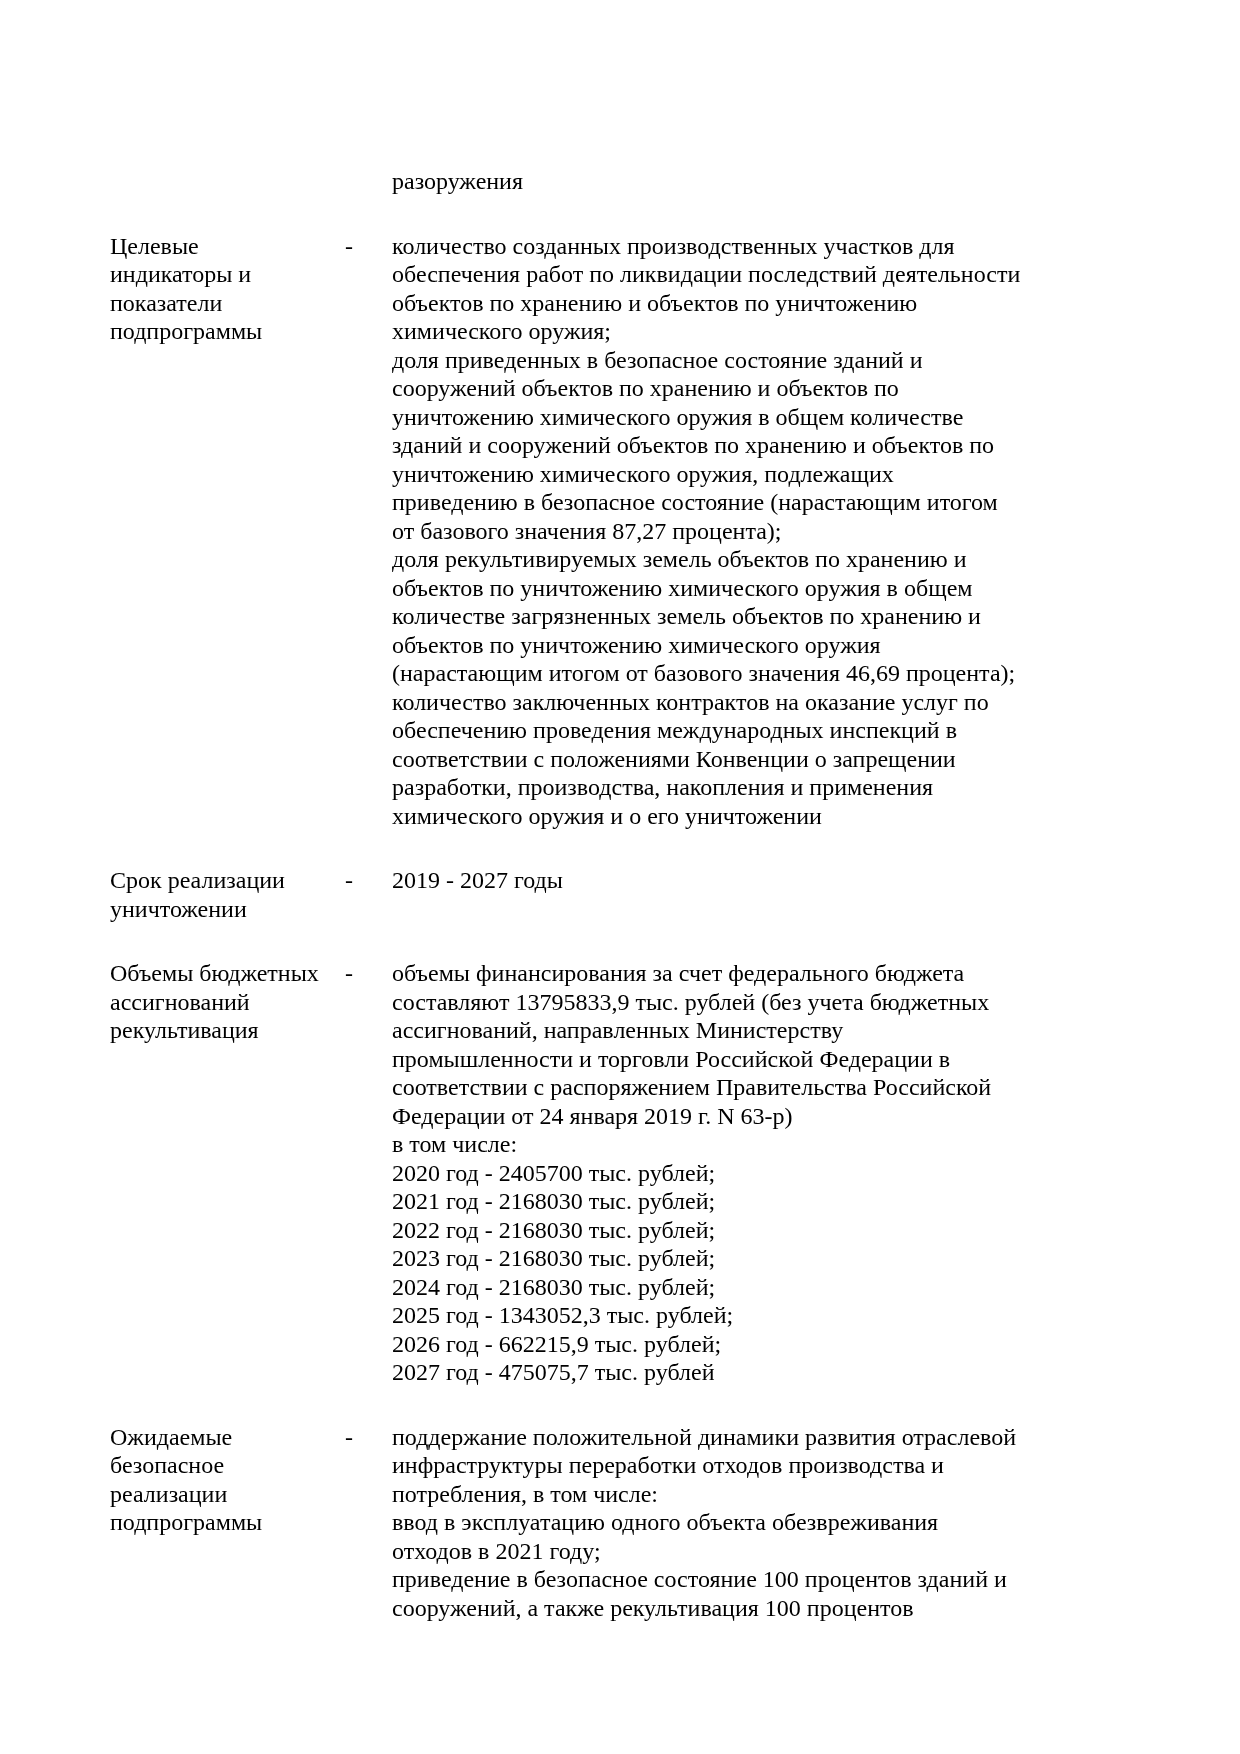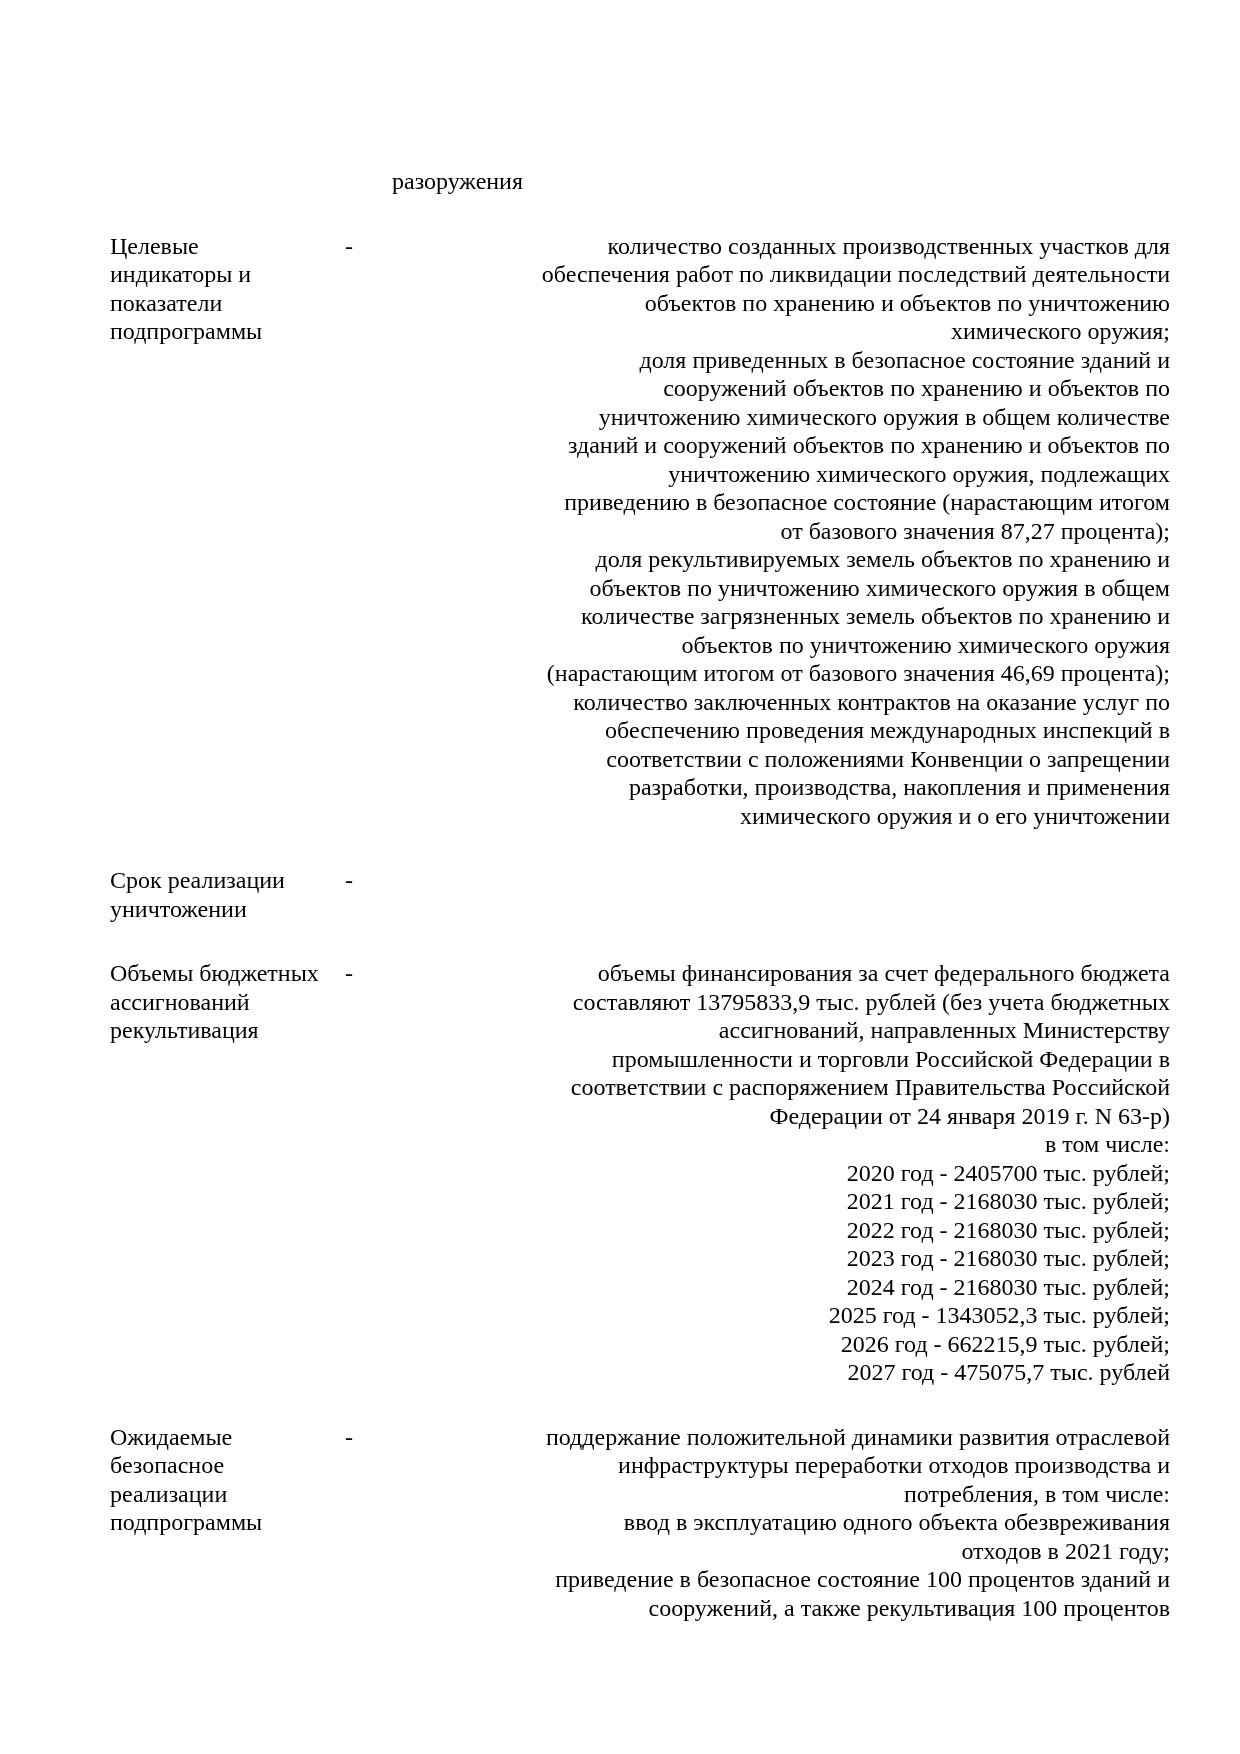--- a/index.html
+++ b/index.html
@@ -38,21 +38,20 @@
     white-space: pre;
   }
   .row-sep {
     flex: 0 0 47px;
     width: 47px;
     white-space: pre;
   }
   .row-content {
     flex: 1 1 auto;
     white-space: pre;
-    text-align: right;
   }
 </style>
 </head>
 <body>
 
 <div class="doc">
 
   <div class="continuation">разоружения</div>
 
   <div class="passport-row">
@@ -81,20 +80,21 @@
 обеспечению проведения международных инспекций в
 соответствии с положениями Конвенции о запрещении
 разработки, производства, накопления и применения
 химического оружия и о его уничтожении</div>
   </div>
 
   <div class="passport-row">
     <div class="row-label">Срок реализации
 уничтожении</div>
     <div class="row-sep">-</div>
+    <div class="row-content">2019 - 2027 годы</div>
   </div>
 
   <div class="passport-row">
     <div class="row-label">Объемы бюджетных
 ассигнований
 рекультивация</div>
     <div class="row-sep">-</div>
     <div class="row-content">объемы финансирования за счет федерального бюджета
 составляют 13795833,9 тыс. рублей (без учета бюджетных
 ассигнований, направленных Министерству

